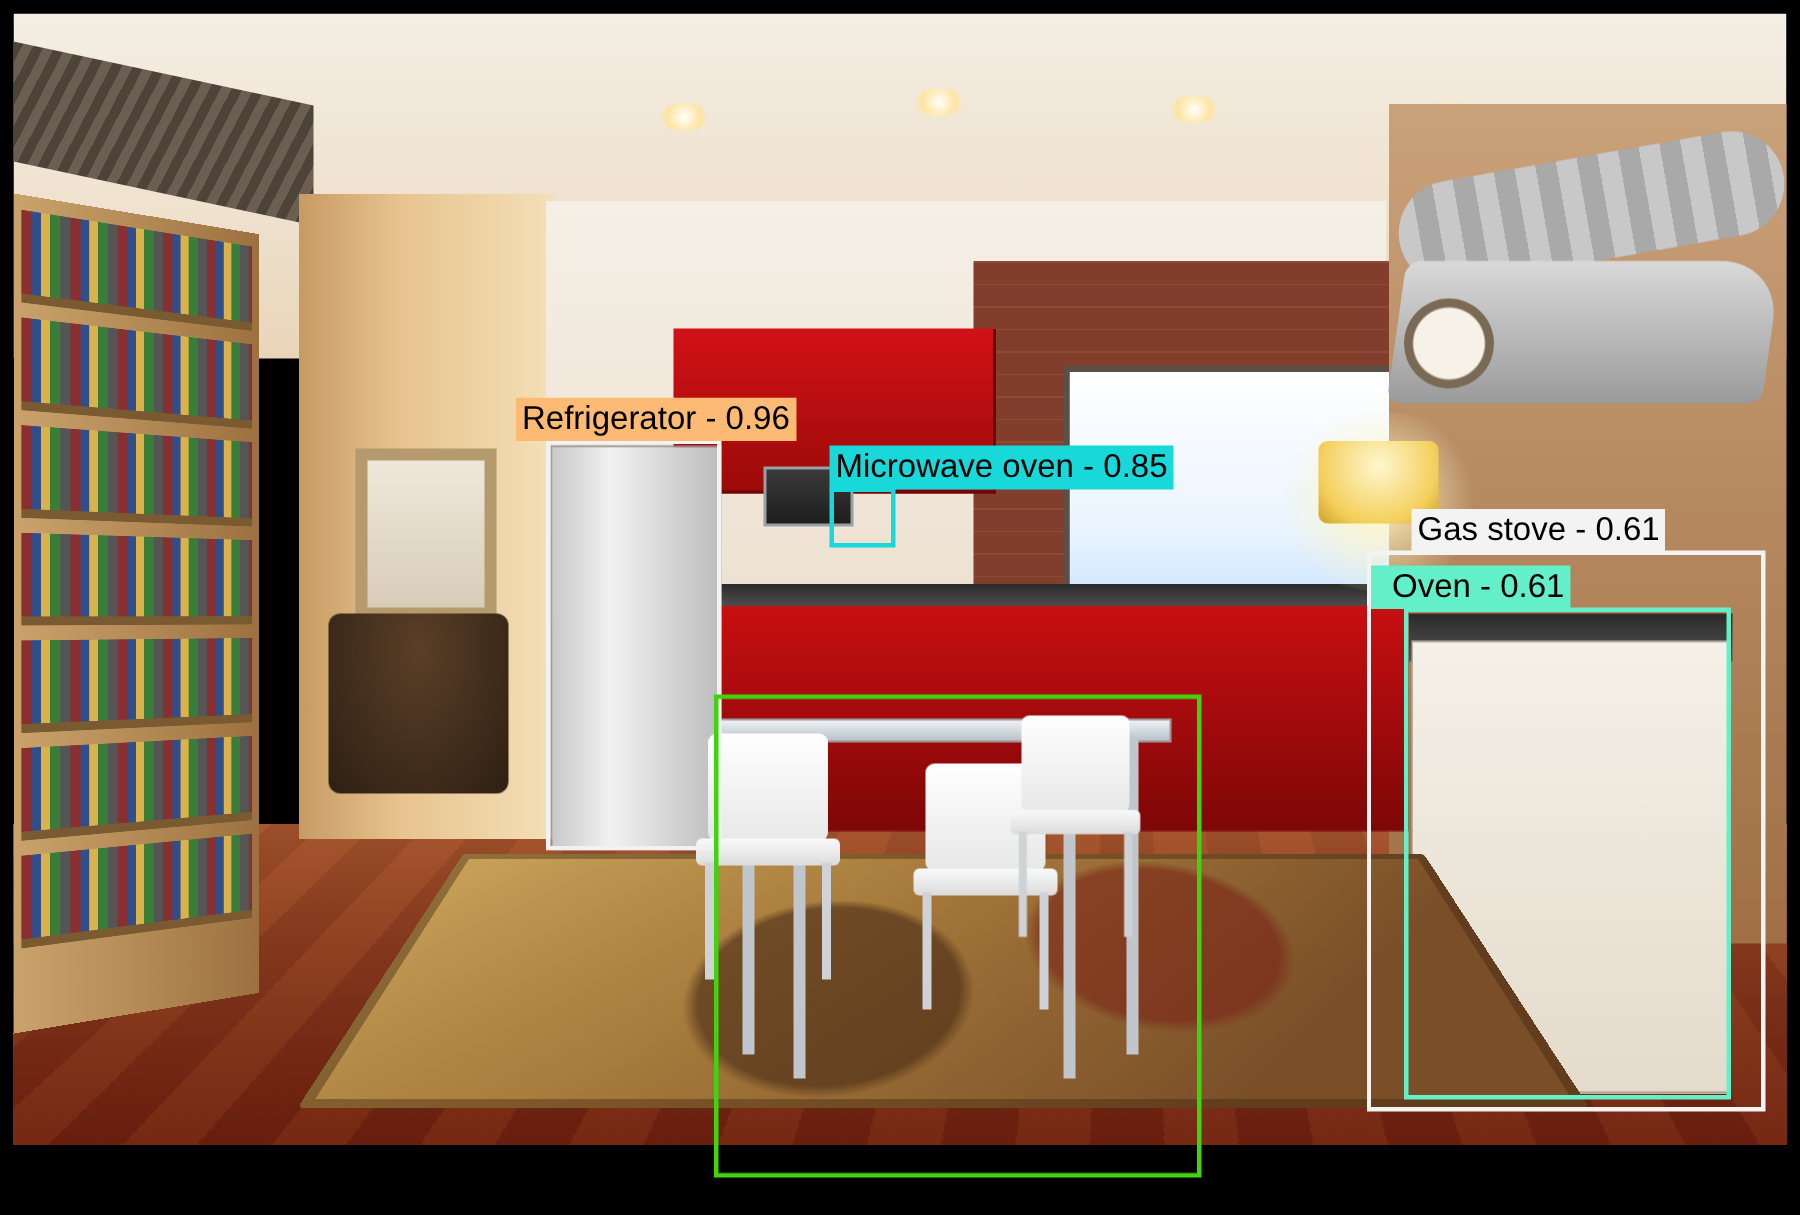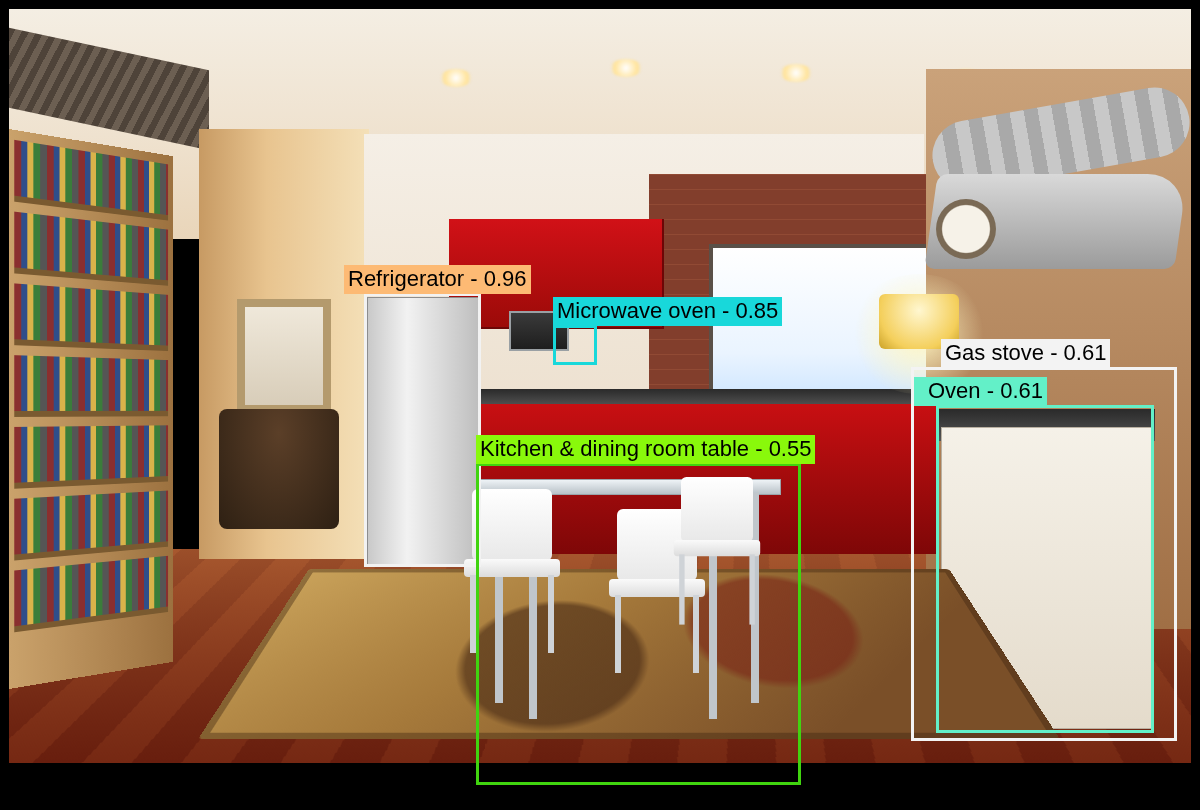--- a/index.html
+++ b/index.html
@@ -178,21 +178,20 @@
         <div class="det" style="left: 355px; top: 284px; width: 117px; height: 274px;">
           <div class="box" style="border-color: rgb(242, 242, 242);"></div>
           <div class="tag" style="background: #fdba74; left: -20px;"><span>Refrigerator</span> - <span>0.96</span></div>
         </div>
         <div class="det" style="left: 497px; top: 316px; width: 44px; height: 40px; margin-left: 47px;">
           <div class="box" style="border-color: rgb(24, 216, 218);"></div>
           <div class="tag" style="background: rgb(24, 216, 218); left: 0px;"><span>Microwave oven</span> - <span>0.85</span></div>
         </div>
         <div class="det" style="left: 467px; top: 454px; width: 325px; height: 322px;">
           <div class="box" style="border-color: rgb(64, 212, 15);"></div>
-          <div class="tag" style="background: rgb(137, 249, 11); left: 0px;"><span>Kitchen &amp; dining room table</span> - <span>0.55</span></div>
         </div>
         <div class="det" style="left: 902px; top: 358px; width: 266px; height: 374px;">
           <div class="box" style="border-color: rgb(243, 243, 243);"></div>
           <div class="tag" style="background: rgb(243, 243, 243); left: 30px;"><span>Gas stove</span> - <span>0.61</span></div>
         </div>
         <div class="det" style="left: 927px; top: 396px; width: 218px; height: 328px;">
           <div class="box" style="border-color: rgb(99, 240, 200);"></div>
           <div class="tag" style="background: rgb(99, 240, 200); left: -22px; padding-left: 14px;"><span>Oven</span> - <span>0.61</span></div>
         </div>
       </div>

